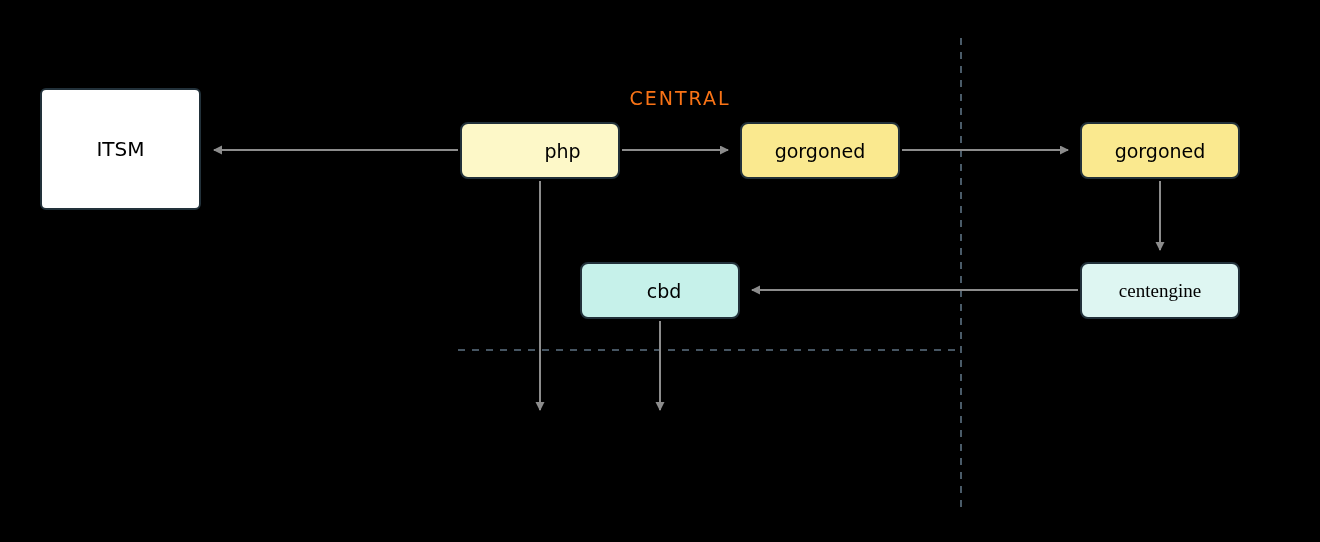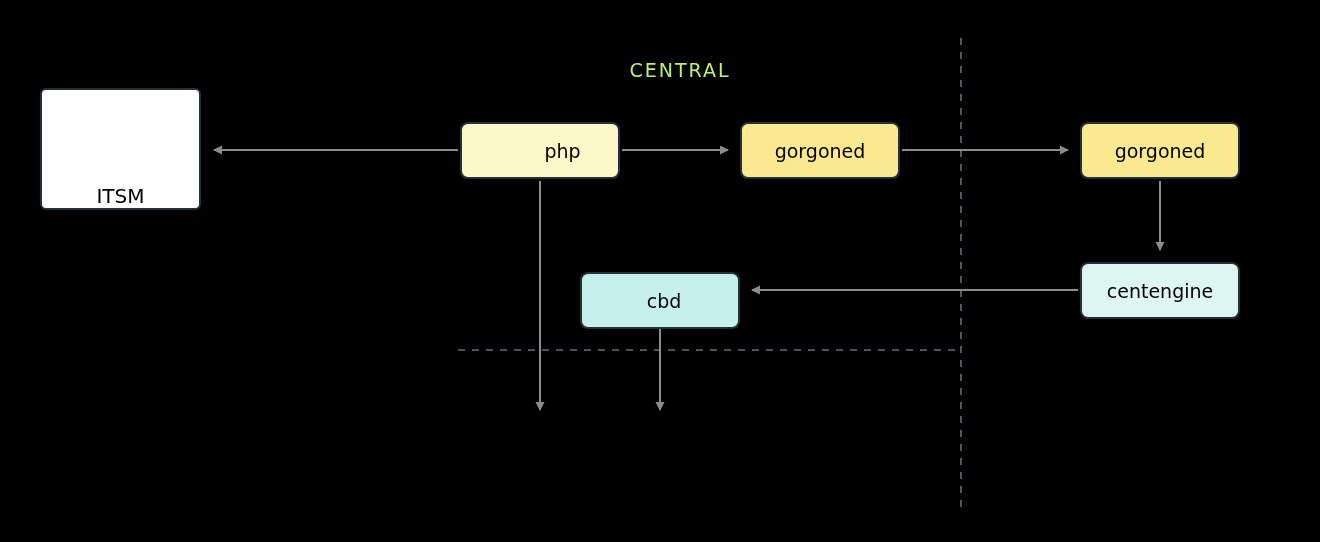--- a/index.html
+++ b/index.html
@@ -34,28 +34,29 @@
     box-sizing: border-box;
   }
   .node-itsm {
     left: 40px; top: 88px; width: 161px; height: 122px;
     border-radius: 6px;
     font-size: 20px;
   }
   .node-php { left: 460px; top: 122px; width: 160px; height: 57px; padding-left: 45px; }
   .node-gorgoned-central { left: 740px; top: 122px; width: 160px; height: 57px; }
   .node-gorgoned-poller { left: 1080px; top: 122px; width: 160px; height: 57px; }
-  .node-cbd { left: 580px; top: 272px; width: 160px; height: 57px; padding-left: 8px; }
+  .node-cbd { left: 580px; top: 262px; width: 160px; height: 57px; padding-left: 8px; }
   .node-centengine { left: 1080px; top: 262px; width: 160px; height: 57px; }
   .group-label {
     position: absolute;
-    color: #bef264;
+    color: #f97316;
     font-size: 19px;
     letter-spacing: 2px;
     text-align: center;
+    margin-top: 28px;
   }
   .label-central { left: 560px; top: 59px; width: 240px; }
   .label-poller { left: 1060px; top: 59px; width: 200px; }
   .label-central-database { left: 524px; top: 438px; width: 320px; }
 </style>
 </head>
 <body>
 
 <div class="canvas">
 
@@ -73,37 +74,37 @@
     <line x1="622" y1="150" x2="728" y2="150" stroke="#8c8c8c" stroke-width="2" marker-end="url(#arrowhead)"></line>
     <line x1="902" y1="150" x2="1068" y2="150" stroke="#8c8c8c" stroke-width="2" marker-end="url(#arrowhead)"></line>
     <line x1="1160" y1="181" x2="1160" y2="250" stroke="#8c8c8c" stroke-width="2" marker-end="url(#arrowhead)"></line>
     <line x1="1078" y1="290" x2="752" y2="290" stroke="#8c8c8c" stroke-width="2" marker-end="url(#arrowhead)"></line>
     <line x1="540" y1="181" x2="540" y2="410" stroke="#8c8c8c" stroke-width="2" marker-end="url(#arrowhead)"></line>
     <line x1="660" y1="321" x2="660" y2="410" stroke="#8c8c8c" stroke-width="2" marker-end="url(#arrowhead)"></line>
   </svg>
 
   <div class="group-label label-central">CENTRAL</div>
 
-  <div class="node node-itsm" style="background: rgb(255, 255, 255); align-items: flex-end;">
+  <div class="node node-itsm" style="background: rgb(255, 255, 255);">
     <span>ITSM</span>
   </div>
 
   <div class="node node-php" style="background: rgb(253, 248, 200);">
     <span>php</span>
   </div>
 
   <div class="node node-gorgoned-central" style="background: rgb(250, 233, 143);">
     <span>gorgoned</span>
   </div>
 
   <div class="node node-gorgoned-poller" style="background: rgb(250, 233, 143);">
     <span>gorgoned</span>
   </div>
 
   <div class="node node-cbd" style="background: rgb(198, 241, 234);">
     <span>cbd</span>
   </div>
 
-  <div class="node node-centengine" style="background: rgb(222, 246, 242);">
+  <div class="node node-centengine" style="background: rgb(222, 246, 242); font-family: Liberation Serif, serif;">
     <span>centengine</span>
   </div>
 
 </div>
 
 </body></html>

